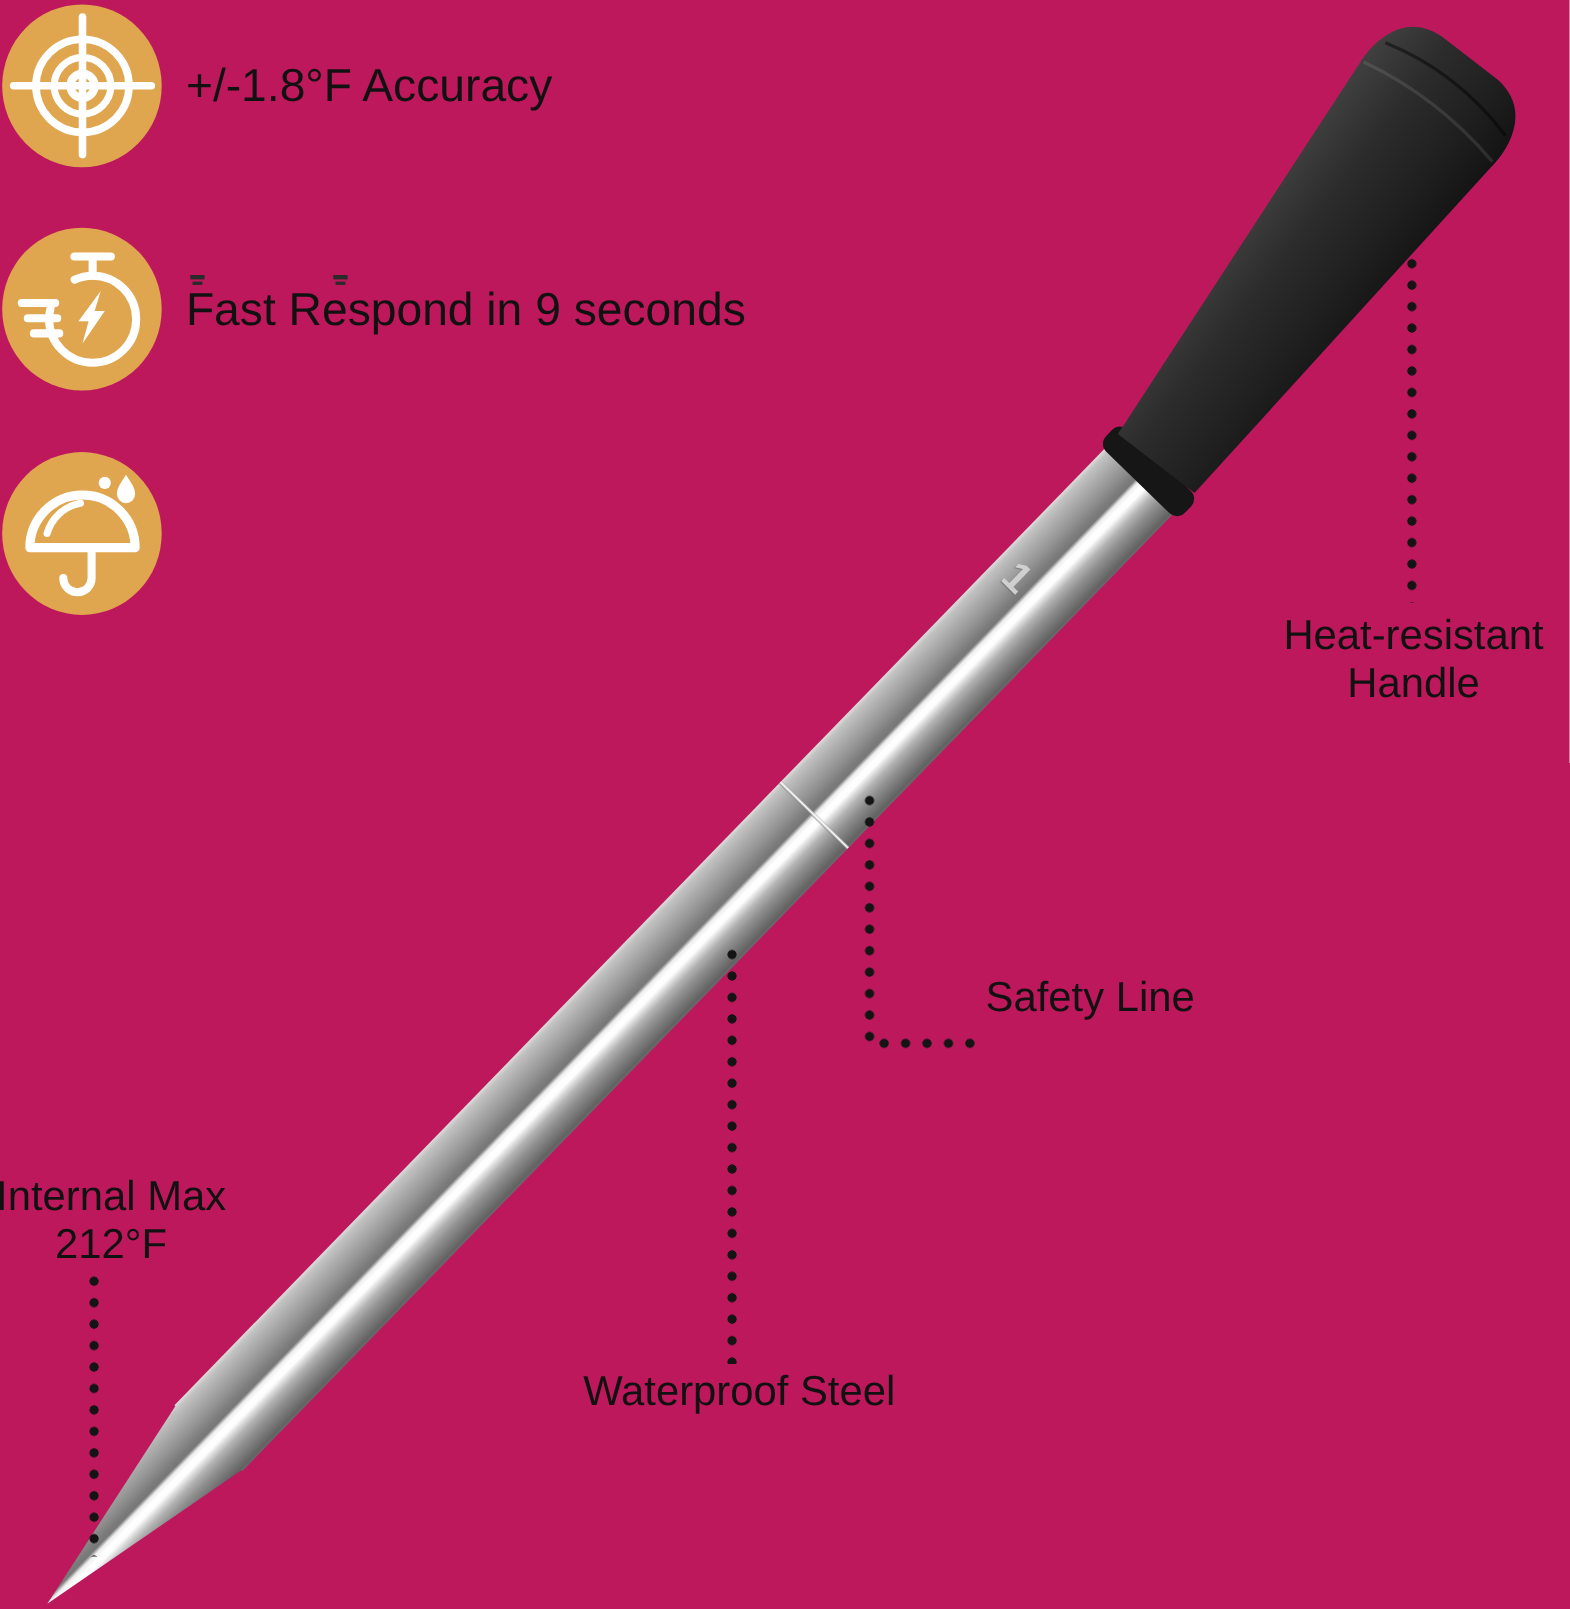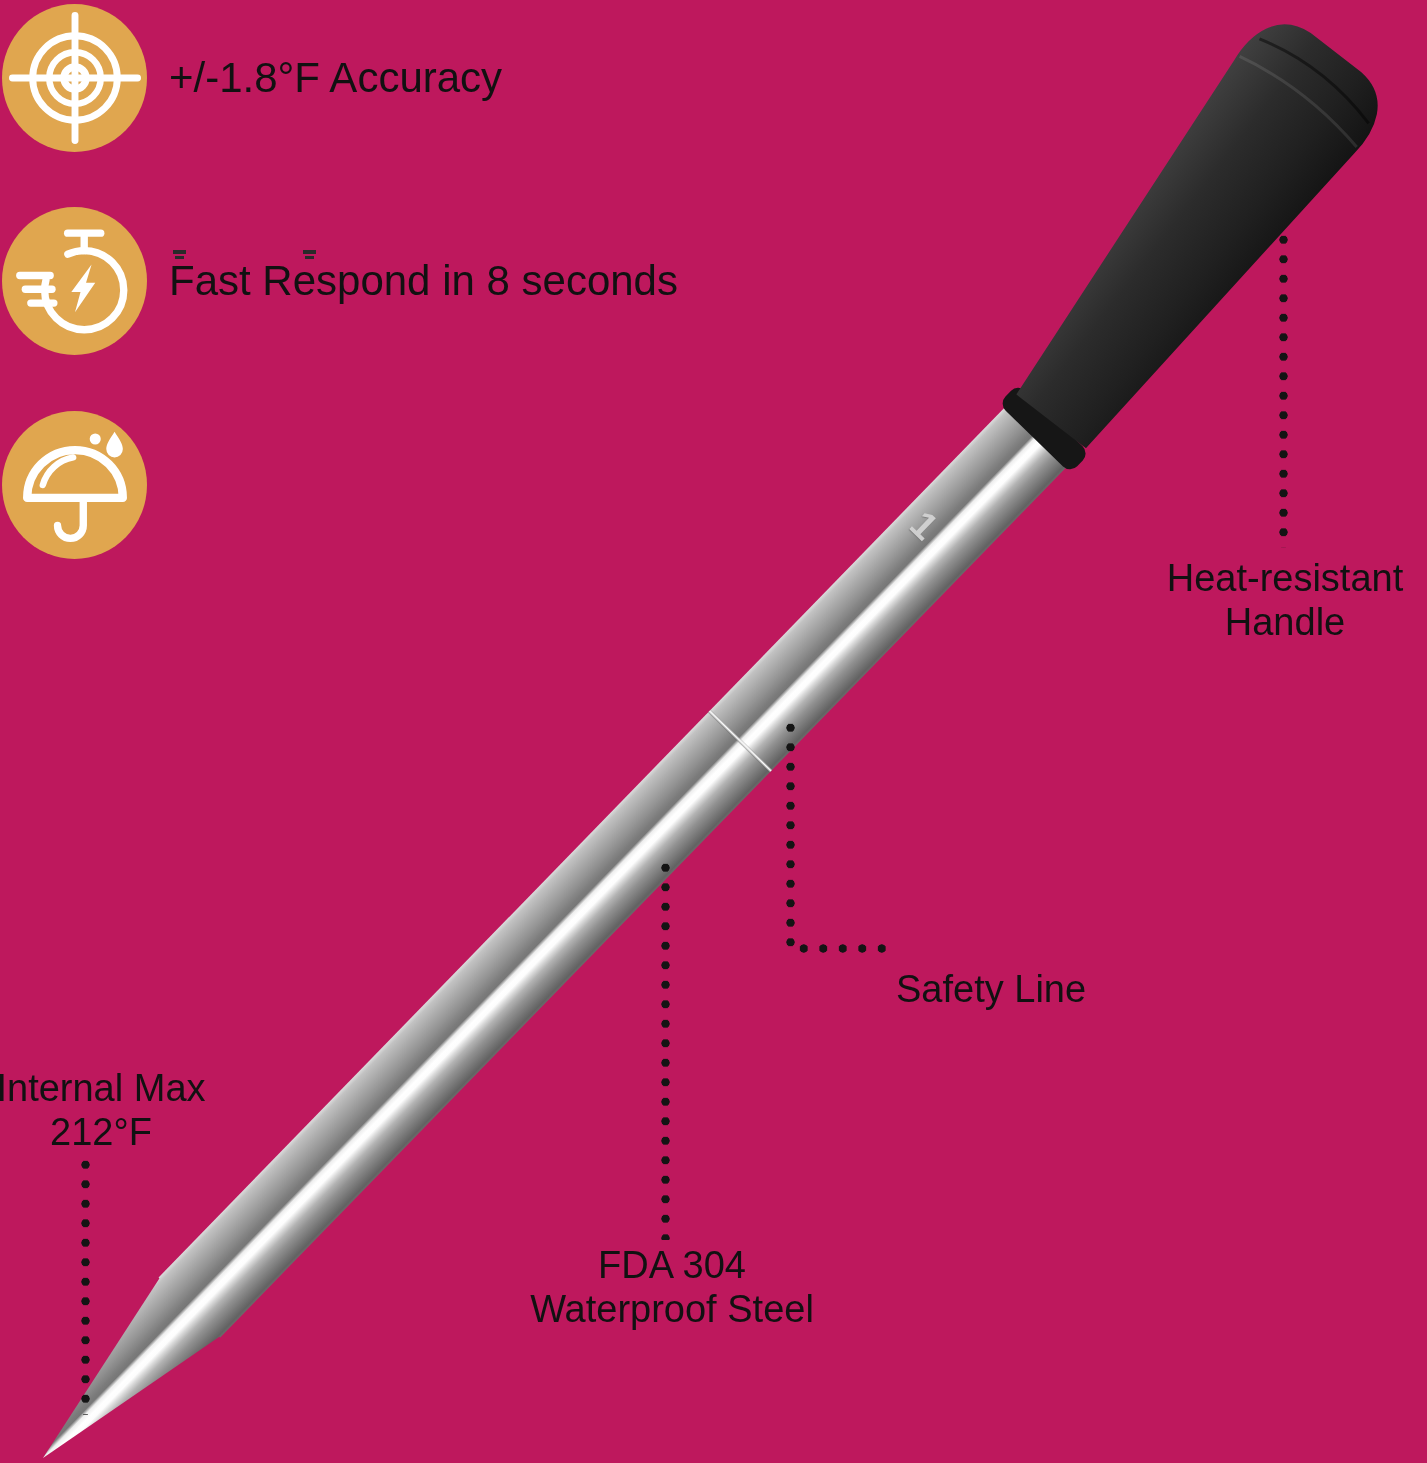--- a/index.html
+++ b/index.html
@@ -76,21 +76,21 @@
           <circle cx="10" cy="10" r="43" stroke-dasharray="146 38"></circle>
           <line x1="10" y1="-33" x2="10" y2="-50"></line>
           <line x1="-8" y1="-52" x2="28" y2="-52"></line>
           <line x1="-60" y1="-6" x2="-27" y2="-6"></line>
           <line x1="-54" y1="9" x2="-25" y2="9"></line>
           <line x1="-48" y1="24" x2="-23" y2="24"></line>
         </g>
         <polygon fill="#fff" points="18,-18 -4,12 6,12 0,34 22,2 12,2"></polygon>
       </svg>
     </div>
-    <div class="flabel">Fast Respond in 8 seconds</div>
+    <div class="flabel">Fast Respond in 9 seconds</div>
   </div>
 
   <div class="feature" style="top:411px">
     <div class="badge">
       <svg viewBox="-75 -75 150 150">
         <g stroke="#fff" fill="none" stroke-width="9" stroke-linecap="round" stroke-linejoin="round">
           <path d="M -52 14 A 52 52 0 0 1 52 14 Z"></path>
           <path d="M -35 0 A 42 42 0 0 1 -2 -30" stroke-width="7"></path>
           <path d="M 9 14 L 9 44 A 14 14 0 0 1 -19 44" stroke-width="8"></path>
         </g>
@@ -127,25 +127,24 @@
   </div>
 
   <div class="vdots" style="left:1279px;top:230px;height:318px"></div>
   <div class="callout center" style="left:1125px;top:556px;width:320px">
     <div>Heat-resistant</div>
     <div>Handle</div>
   </div>
 
   <div class="vdots" style="left:786px;top:718px;height:238px"></div>
   <div class="hdots" style="left:794px;top:944px;width:96px"></div>
-  <div class="callout" style="left:896px;top:967px">Safety Line</div>
+  <div class="callout" style="left:896px;top:885px">Safety Line</div>
 
   <div class="vdots" style="left:661px;top:858px;height:382px"></div>
   <div class="callout center" style="left:472px;top:1243px;width:400px">
-    <div>FDA 304</div>
     <div>Waterproof Steel</div>
   </div>
 
   <div class="callout center" style="left:-49px;top:1066px;width:300px">
     <div>Internal Max</div>
     <div>212°F</div>
   </div>
   <div class="vdots" style="left:81px;top:1155px;height:260px"></div>
 
 </div>

